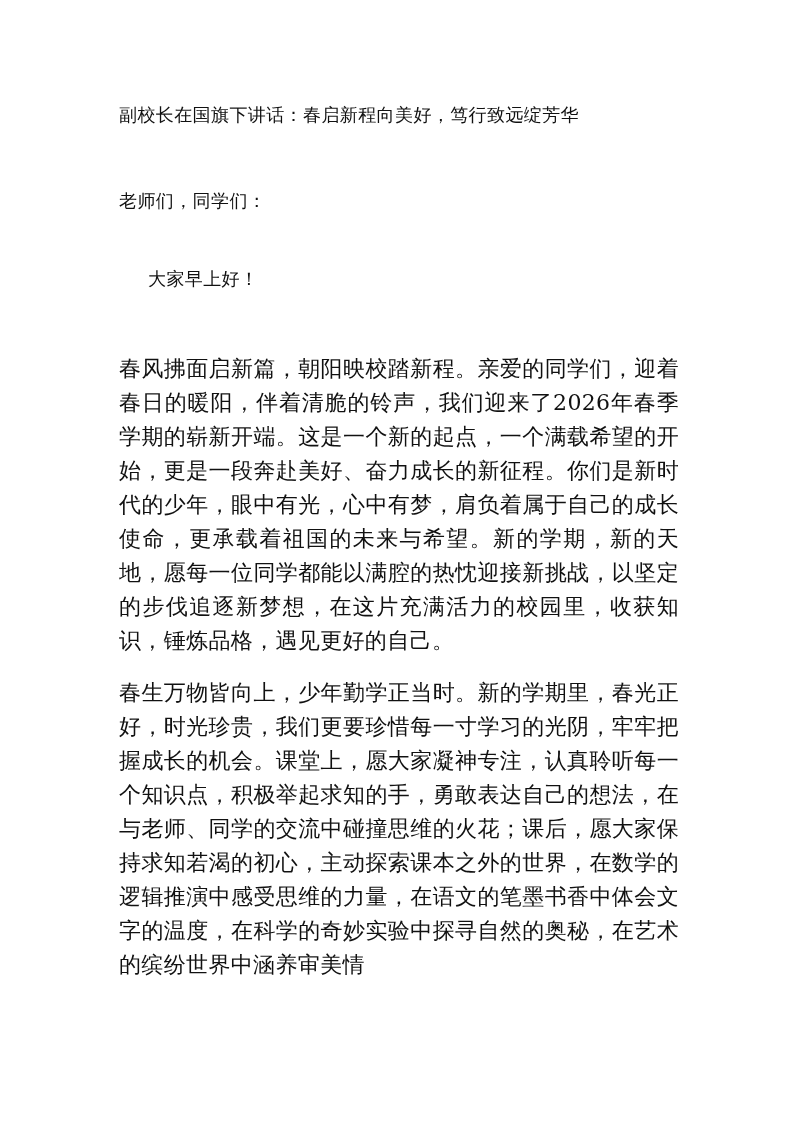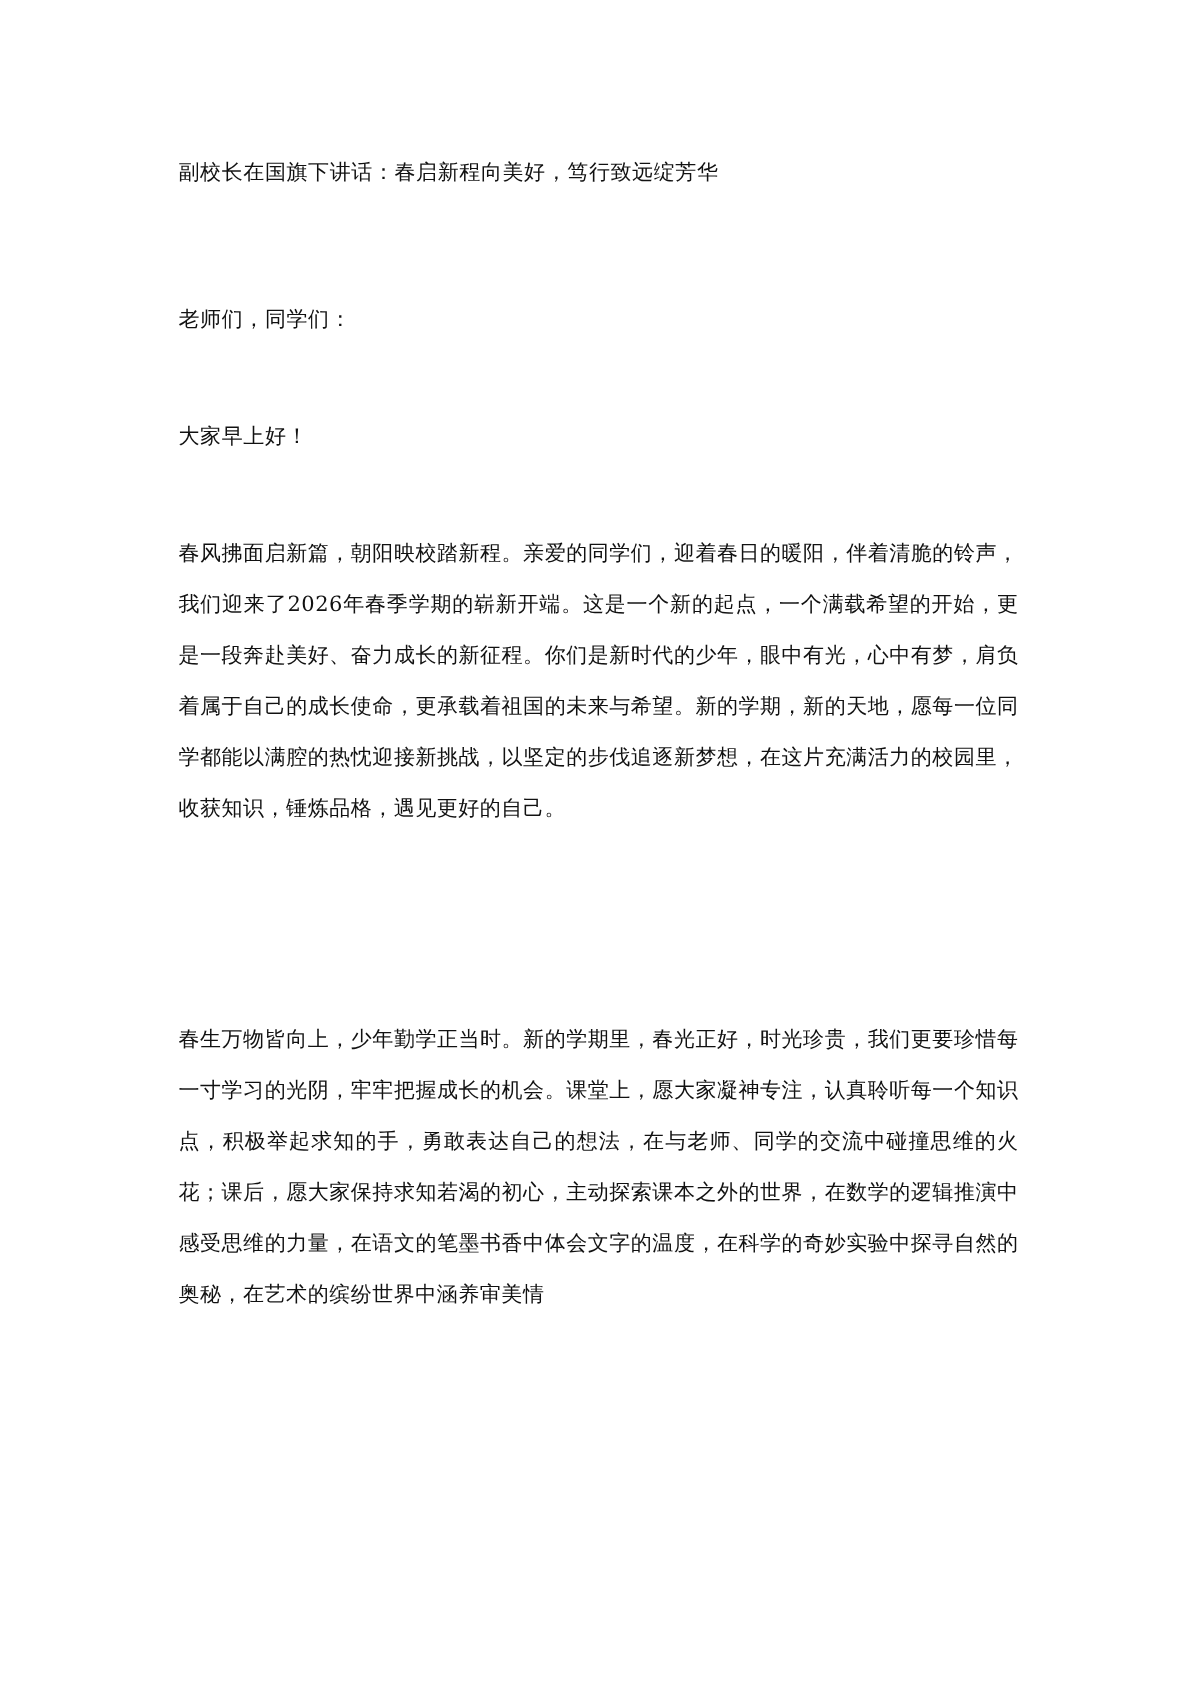--- a/index.html
+++ b/index.html
@@ -1,23 +1,23 @@
 <!DOCTYPE html>
 <html><head>
 <meta charset="utf-8">
 <style>
   html, body { margin: 0; padding: 0; background: #ffffff; }
   body { width: 793px; height: 1122px; position: relative; overflow: hidden;
          font-family: "DejaVu Serif", "Liberation Serif", serif; color: #111; }
   .page { position: absolute; left: 119px; top: 0; width: 560px; }
-  .line { position: absolute; left: 0; white-space: nowrap; font-size: 14px; line-height: 22px; letter-spacing: 0.4px; }
-  .para { position: absolute; left: 0; width: 560px; font-size: 14px; line-height: 34px; letter-spacing: 0.35px; text-align: justify; text-align-last: left; }
+  .line { position: absolute; left: 0; white-space: nowrap; font-size: 18px; line-height: 22px; letter-spacing: 0.4px; }
+  .para { position: absolute; left: 0; width: 560px; font-size: 22px; line-height: 34px; letter-spacing: 0.35px; text-align: justify; text-align-last: left; }
 </style>
 </head>
 <body>
 
 <div class="page">
   <div class="line" style="top:104px;">副校长在国旗下讲话：春启新程向美好，笃行致远绽芳华</div>
-  <div class="line" style="top:202px;">老师们，同学们：</div>
-  <div class="line" style="top:280px;">大家早上好！</div>
+  <div class="line" style="top:190px;">老师们，同学们：</div>
+  <div class="line" style="top:268px;margin-left:29px;">大家早上好！</div>
   <div class="para" style="top:352px;">春风拂面启新篇，朝阳映校踏新程。亲爱的同学们，迎着春日的暖阳，伴着清脆的铃声，我们迎来了2026年春季学期的崭新开端。这是一个新的起点，一个满载希望的开始，更是一段奔赴美好、奋力成长的新征程。你们是新时代的少年，眼中有光，心中有梦，肩负着属于自己的成长使命，更承载着祖国的未来与希望。新的学期，新的天地，愿每一位同学都能以满腔的热忱迎接新挑战，以坚定的步伐追逐新梦想，在这片充满活力的校园里，收获知识，锤炼品格，遇见更好的自己。</div>
   <div class="para" style="top:676px;">春生万物皆向上，少年勤学正当时。新的学期里，春光正好，时光珍贵，我们更要珍惜每一寸学习的光阴，牢牢把握成长的机会。课堂上，愿大家凝神专注，认真聆听每一个知识点，积极举起求知的手，勇敢表达自己的想法，在与老师、同学的交流中碰撞思维的火花；课后，愿大家保持求知若渴的初心，主动探索课本之外的世界，在数学的逻辑推演中感受思维的力量，在语文的笔墨书香中体会文字的温度，在科学的奇妙实验中探寻自然的奥秘，在艺术的缤纷世界中涵养审美情</div>
 </div>
 
 </body></html>

